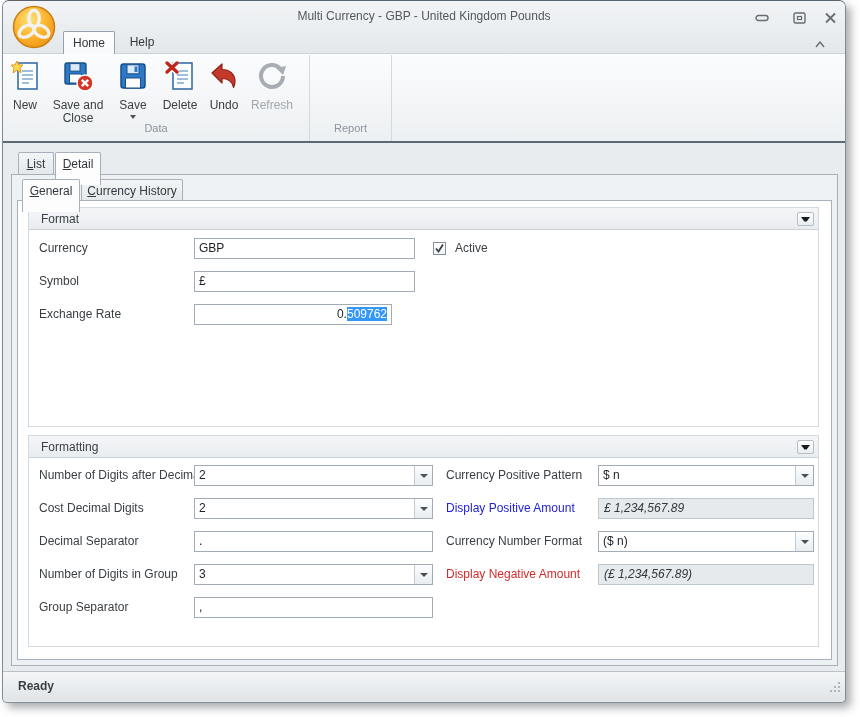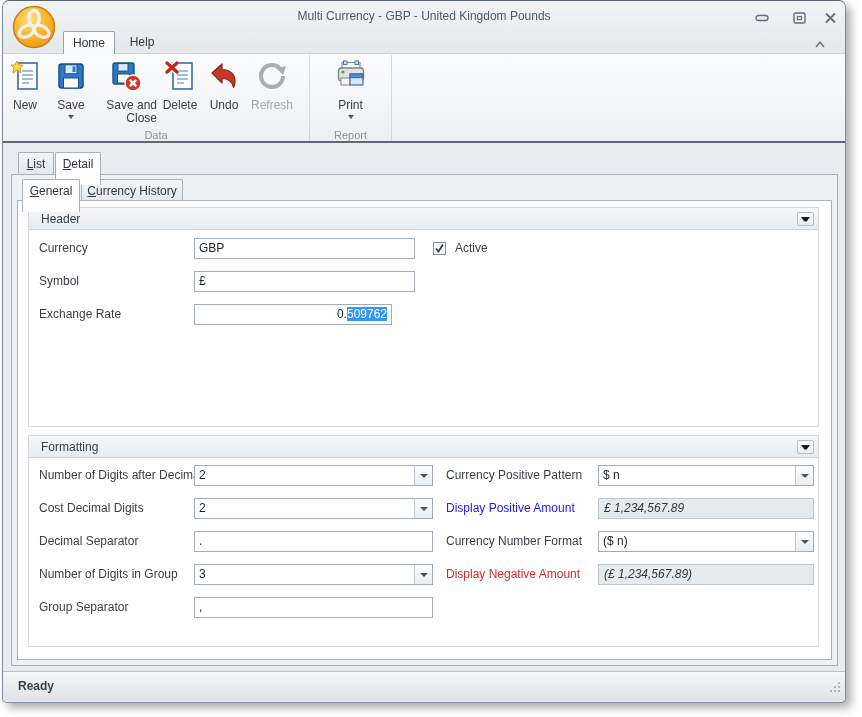--- a/index.html
+++ b/index.html
@@ -25,24 +25,24 @@
           font-size:12px; color:#33383d; }
   .rtab.active { background:linear-gradient(#fdfdfe,#f9fafb); border:1px solid #98a2ac;
           border-bottom:none; border-radius:2px 2px 0 0; z-index:3; height:23px; }
   .ribbon-collapse { position:absolute; right:18px; top:5px; width:14px; height:12px; }
 
   
   .ribbon { position:absolute; left:0; top:52px; right:0; height:88px;
             background:linear-gradient(#fbfcfd,#edf0f2); border-top:1px solid #ccd3d8; }
   .rgroup { position:absolute; top:1px; height:86px; border-right:1px solid #d3d9de; }
   .rgroup .btnrow { display:flex; align-items:flex-start; padding-top:2px; }
-  .glabel { position:absolute; bottom:0; left:0; right:0; text-align:center;
+  .glabel { position:absolute; bottom:7px; left:0; right:0; text-align:center;
             font-size:11px; color:#8a949d; }
   .rbtn { display:flex; flex-direction:column; align-items:center; padding-top:3px; cursor:default; }
-  .rbtn .cap { font-size:12px; line-height:13px; text-align:right; margin-top:3px; color:#3b4045; }
+  .rbtn .cap { font-size:12px; line-height:13px; text-align:center; margin-top:3px; color:#3b4045; }
   .rbtn.disabled .cap { color:#a2a8ae; }
   .dd { width:0; height:0; border-left:3px solid transparent; border-right:3px solid transparent;
         border-top:4px solid #4a5157; margin-top:3px; }
   .ribbon-sep { position:absolute; left:0; top:140px; right:0; height:2px; background:#5b6876; }
 
   
   .content { position:absolute; left:0; top:142px; right:0; bottom:31px; background:#e9ecef; }
   .vtab { position:absolute; height:22px; line-height:22px; font-size:12px; text-align:center;
           border:1px solid #a8b1ba; border-bottom:none; border-radius:2px 2px 0 0;
           background:linear-gradient(#f3f5f6,#e4e8eb); color:#33383d; }
@@ -152,42 +152,42 @@
         <div class="btnrow">
           <div class="rbtn" style="width:44px">
             <span>
               <svg width="32" height="32" viewBox="0 0 32 32">
                 <rect x="9" y="3" width="19" height="26" fill="#fdfefe" stroke="#3a6ea5" stroke-width="1.6"></rect>
                 <path d="M13 11h11 M13 15h11 M13 19h11 M13 23h7" stroke="#7fa9cf" stroke-width="1.6"></path>
                 <polygon points="8,1 10,5 14,5 11,8 12,13 8,10 4,13 5,8 2,5 6,5" fill="#ffd94d" stroke="#e09a25" stroke-width="1"></polygon>
               </svg></span>
             <span class="cap">New</span>
           </div>
-          <div class="rbtn" style="width:48px">
-            <span>
-              <svg width="32" height="32" viewBox="0 0 32 32">
-                <rect x="4" y="4" width="24" height="24" rx="2.5" fill="#2e79c6" stroke="#174f8c" stroke-width="1.5"></rect>
-                <rect x="10" y="4.8" width="12" height="9" fill="#ddeafa" stroke="#174f8c" stroke-width="1"></rect>
-                <rect x="17.5" y="6.5" width="3" height="5.5" fill="#2e79c6"></rect>
-                <rect x="8.5" y="18" width="15" height="10" fill="#fdfdfd" stroke="#174f8c" stroke-width="1"></rect>
-              </svg></span>
-            <span class="cap">Save</span>
-            <span class="dd"></span>
-          </div>
           <div class="rbtn" style="width:62px">
             <span>
               <svg width="32" height="32" viewBox="0 0 32 32">
                 <rect x="3" y="3" width="21" height="21" rx="2" fill="#2e79c6" stroke="#174f8c" stroke-width="1.4"></rect>
                 <rect x="8" y="3.6" width="10" height="7.5" fill="#ddeafa" stroke="#174f8c" stroke-width="1"></rect>
                 <rect x="7.5" y="14" width="12" height="9" fill="#fdfdfd" stroke="#174f8c" stroke-width="1"></rect>
                 <circle cx="23" cy="23" r="8" fill="#d43527" stroke="#fff" stroke-width="1.4"></circle>
                 <path d="M19.8 19.8 L26.2 26.2 M26.2 19.8 L19.8 26.2" stroke="#fff" stroke-width="2.4"></path>
               </svg></span>
             <span class="cap">Save and Close</span>
           </div>
+          <div class="rbtn" style="width:48px">
+            <span>
+              <svg width="32" height="32" viewBox="0 0 32 32">
+                <rect x="4" y="4" width="24" height="24" rx="2.5" fill="#2e79c6" stroke="#174f8c" stroke-width="1.5"></rect>
+                <rect x="10" y="4.8" width="12" height="9" fill="#ddeafa" stroke="#174f8c" stroke-width="1"></rect>
+                <rect x="17.5" y="6.5" width="3" height="5.5" fill="#2e79c6"></rect>
+                <rect x="8.5" y="18" width="15" height="10" fill="#fdfdfd" stroke="#174f8c" stroke-width="1"></rect>
+              </svg></span>
+            <span class="cap">Save</span>
+            <span class="dd"></span>
+          </div>
           <div class="rbtn" style="width:46px">
             <span>
               <svg width="32" height="32" viewBox="0 0 32 32">
                 <rect x="9" y="3" width="19" height="26" fill="#fdfefe" stroke="#3a6ea5" stroke-width="1.6"></rect>
                 <path d="M13 11h11 M13 15h11 M13 19h11 M13 23h7" stroke="#7fa9cf" stroke-width="1.6"></path>
                 <path d="M2.5 2.5 L13.5 12.5 M13.5 2.5 L2.5 12.5" stroke="#fff" stroke-width="6"></path>
                 <path d="M3 3 L13 12 M13 3 L3 12" stroke="#c0271b" stroke-width="3.4" stroke-linecap="round"></path>
               </svg></span>
             <span class="cap">Delete</span>
           </div>
@@ -204,37 +204,20 @@
                 <path d="M24.5 9 A11 11 0 1 0 27 16" fill="none" stroke="#a7adb3" stroke-width="4"></path>
                 <polygon points="20,8 30,6 27,15" fill="#a7adb3"></polygon>
               </svg></span>
             <span class="cap">Refresh</span>
           </div>
         </div>
         <div class="glabel">Data</div>
       </div>
 
       <div class="rgroup" style="left:307px;width:82px">
-        <div class="btnrow" style="justify-content:center">
-          <div class="rbtn" style="width:52px">
-            <span>
-              <svg width="32" height="32" viewBox="0 0 32 32">
-                <rect x="7" y="2.5" width="18" height="6.5" fill="#fcfdfd" stroke="#8a9096" stroke-width="1.2"></rect>
-                <rect x="8.5" y="1" width="3.5" height="3.5" fill="#cfe2f4" stroke="#4a7ab5" stroke-width="1"></rect>
-                <rect x="20" y="1" width="3.5" height="3.5" fill="#cfe2f4" stroke="#4a7ab5" stroke-width="1"></rect>
-                <rect x="3.5" y="8" width="25" height="13" rx="3" fill="#dfe3e6" stroke="#7d848a" stroke-width="1.3"></rect>
-                <circle cx="8" cy="12" r="1.6" fill="#63a035"></circle>
-                <rect x="6" y="18" width="9" height="7" fill="#f4f6f7" stroke="#8a9096" stroke-width="1.1"></rect>
-                <rect x="15" y="14" width="13" height="11" fill="#d6e7f8" stroke="#3f6fa8" stroke-width="1.2"></rect>
-                <rect x="15" y="14" width="13" height="3.6" fill="#4a90d9" stroke="#3f6fa8" stroke-width="1.2"></rect>
-              </svg></span>
-            <span class="cap">Print</span>
-            <span class="dd"></span>
-          </div>
-        </div>
         <div class="glabel">Report</div>
       </div>
     </div>
     <div class="ribbon-sep"></div>
 
     <div class="content">
 
       <div class="vtab" style="left:15px;top:9px;width:36px">
         <span class="ak">L</span><span>ist</span>
       </div>
@@ -248,21 +231,21 @@
         <span class="ak">G</span><span>eneral</span>
       </div>
       <div class="vtab" style="left:78px;top:36px;width:102px">
         <span class="ak">C</span><span>urrency History</span>
       </div>
 
       <div class="innerpanel">
 
         <div class="groupbox" style="top:6px;height:220px">
           <div class="band">
-            <span>Header</span>
+            <span>Format</span>
             <div class="collapse-btn">
               <svg width="11" height="7" viewBox="0 0 11 7">
                   <path d="M1 1 h9 l-3.4 4.6 h-2.2 Z" fill="#1a1d20"></path>
                 </svg>
             </div>
           </div>
         </div>
 
         <div class="row" style="top:37px;left:0;right:0">
           <span class="flabel" style="left:21px">Currency</span>

